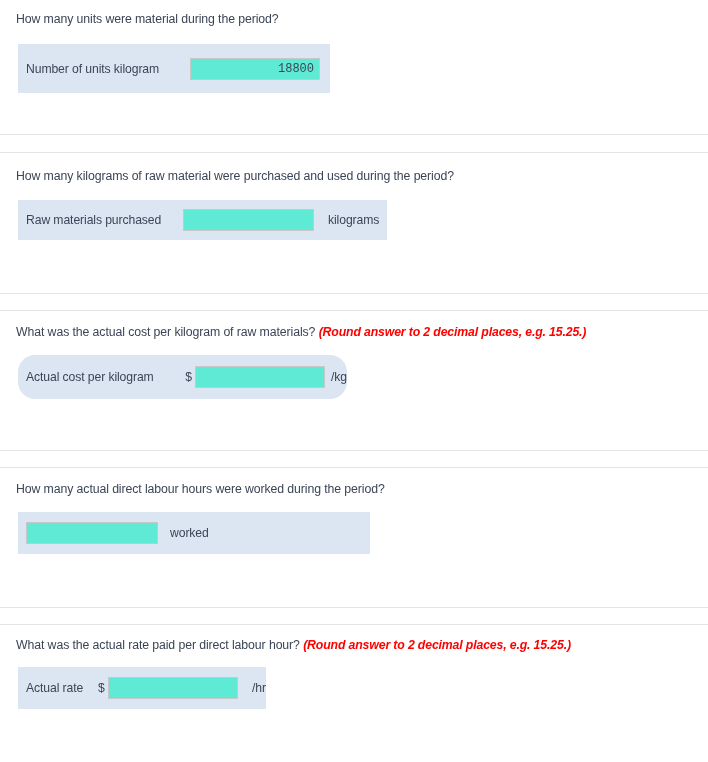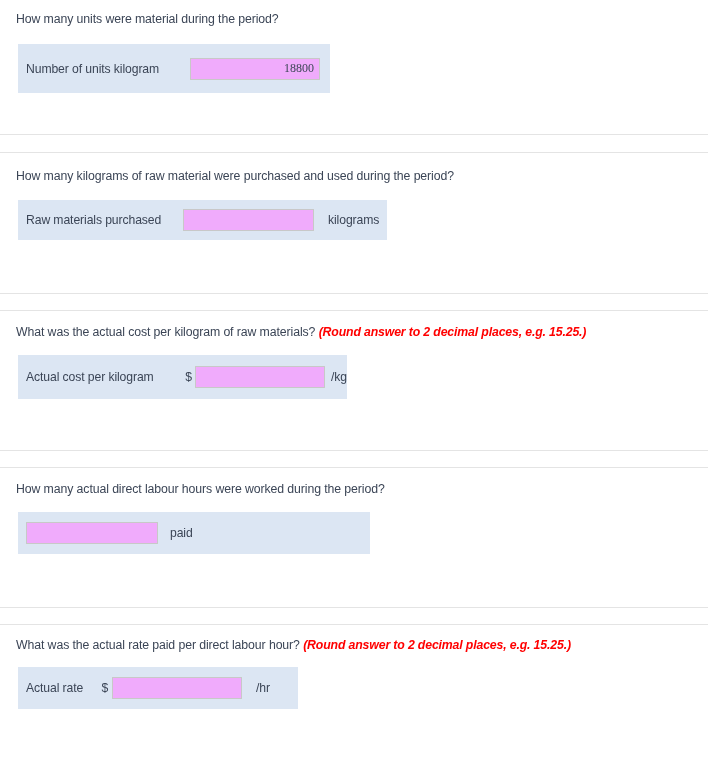--- a/index.html
+++ b/index.html
@@ -74,23 +74,23 @@
   .unit {
     font-size: 12.2px;
     color: #3b4556;
     white-space: nowrap;
     letter-spacing: -0.1px;
   }
 
   .answer-input {
     box-sizing: border-box;
     height: 22px;
-    background: #f0abfc;
+    background: #5eead4;
     border: 1px solid #c8c8c8;
-    font-family: Liberation Serif, serif;
+    font-family: Liberation Mono, monospace;
     font-size: 12px;
     color: #3b4556;
     text-align: right;
     padding: 0 5px 0 4px;
     outline: none;
     border-radius: 0;
   }
 
   
   .rule {
@@ -133,51 +133,51 @@
   </div>
 
   <div class="rule" style="top:293px;"></div>
   <div class="rule" style="top:310px;"></div>
 
   <div class="qblock" style="top:324px;">
     <div class="qtext">
       <span>What was the actual cost per kilogram of raw materials?</span>
       <span class="qhint">(Round answer to 2 decimal places, e.g. 15.25.)</span>
     </div>
-    <div class="panel" style="top:31px; width:329px; height:44px; padding-left:8px;">
+    <div class="panel" style="top:31px; width:329px; height:44px; padding-left:8px;border-radius:17px;">
       <span class="panel-label" style="width:157px;">Actual cost per kilogram</span>
       <span class="currency" style="width:13px;">$</span>
       <input class="answer-input" style="width: 130px;" type="text" value="">
       <span class="unit" style="margin-left:6px;">/kg</span>
     </div>
   </div>
 
   <div class="rule" style="top:450px;"></div>
   <div class="rule" style="top:467px;"></div>
 
   <div class="qblock" style="top:481px;">
     <div class="qtext">
       <span>How many actual direct labour hours were worked during the period?</span>
       <span class="qhint"></span>
     </div>
     <div class="panel" style="top:31px; width:352px; height:42px; padding-left:8px;">
       <input class="answer-input" style="width: 132px;" type="text" value="">
-      <span class="unit" style="margin-left:12px;">paid</span>
+      <span class="unit" style="margin-left:12px;">worked</span>
     </div>
   </div>
 
   <div class="rule" style="top:607px;"></div>
   <div class="rule" style="top:624px;"></div>
 
   <div class="qblock" style="top:637px;">
     <div class="qtext">
       <span>What was the actual rate paid per direct labour hour?</span>
       <span class="qhint">(Round answer to 2 decimal places, e.g. 15.25.)</span>
     </div>
-    <div class="panel" style="top:30px; width:280px; height:42px; padding-left:8px;">
+    <div class="panel" style="top:30px; width:248px; height:42px; padding-left:8px;">
       <span class="panel-label" style="width:72px;">Actual rate</span>
       <span class="currency" style="width:14px;">$</span>
       <input class="answer-input" style="width: 130px;" type="text" value="">
       <span class="unit" style="margin-left:14px;">/hr</span>
     </div>
   </div>
 
 </div>
 
 </body></html>

